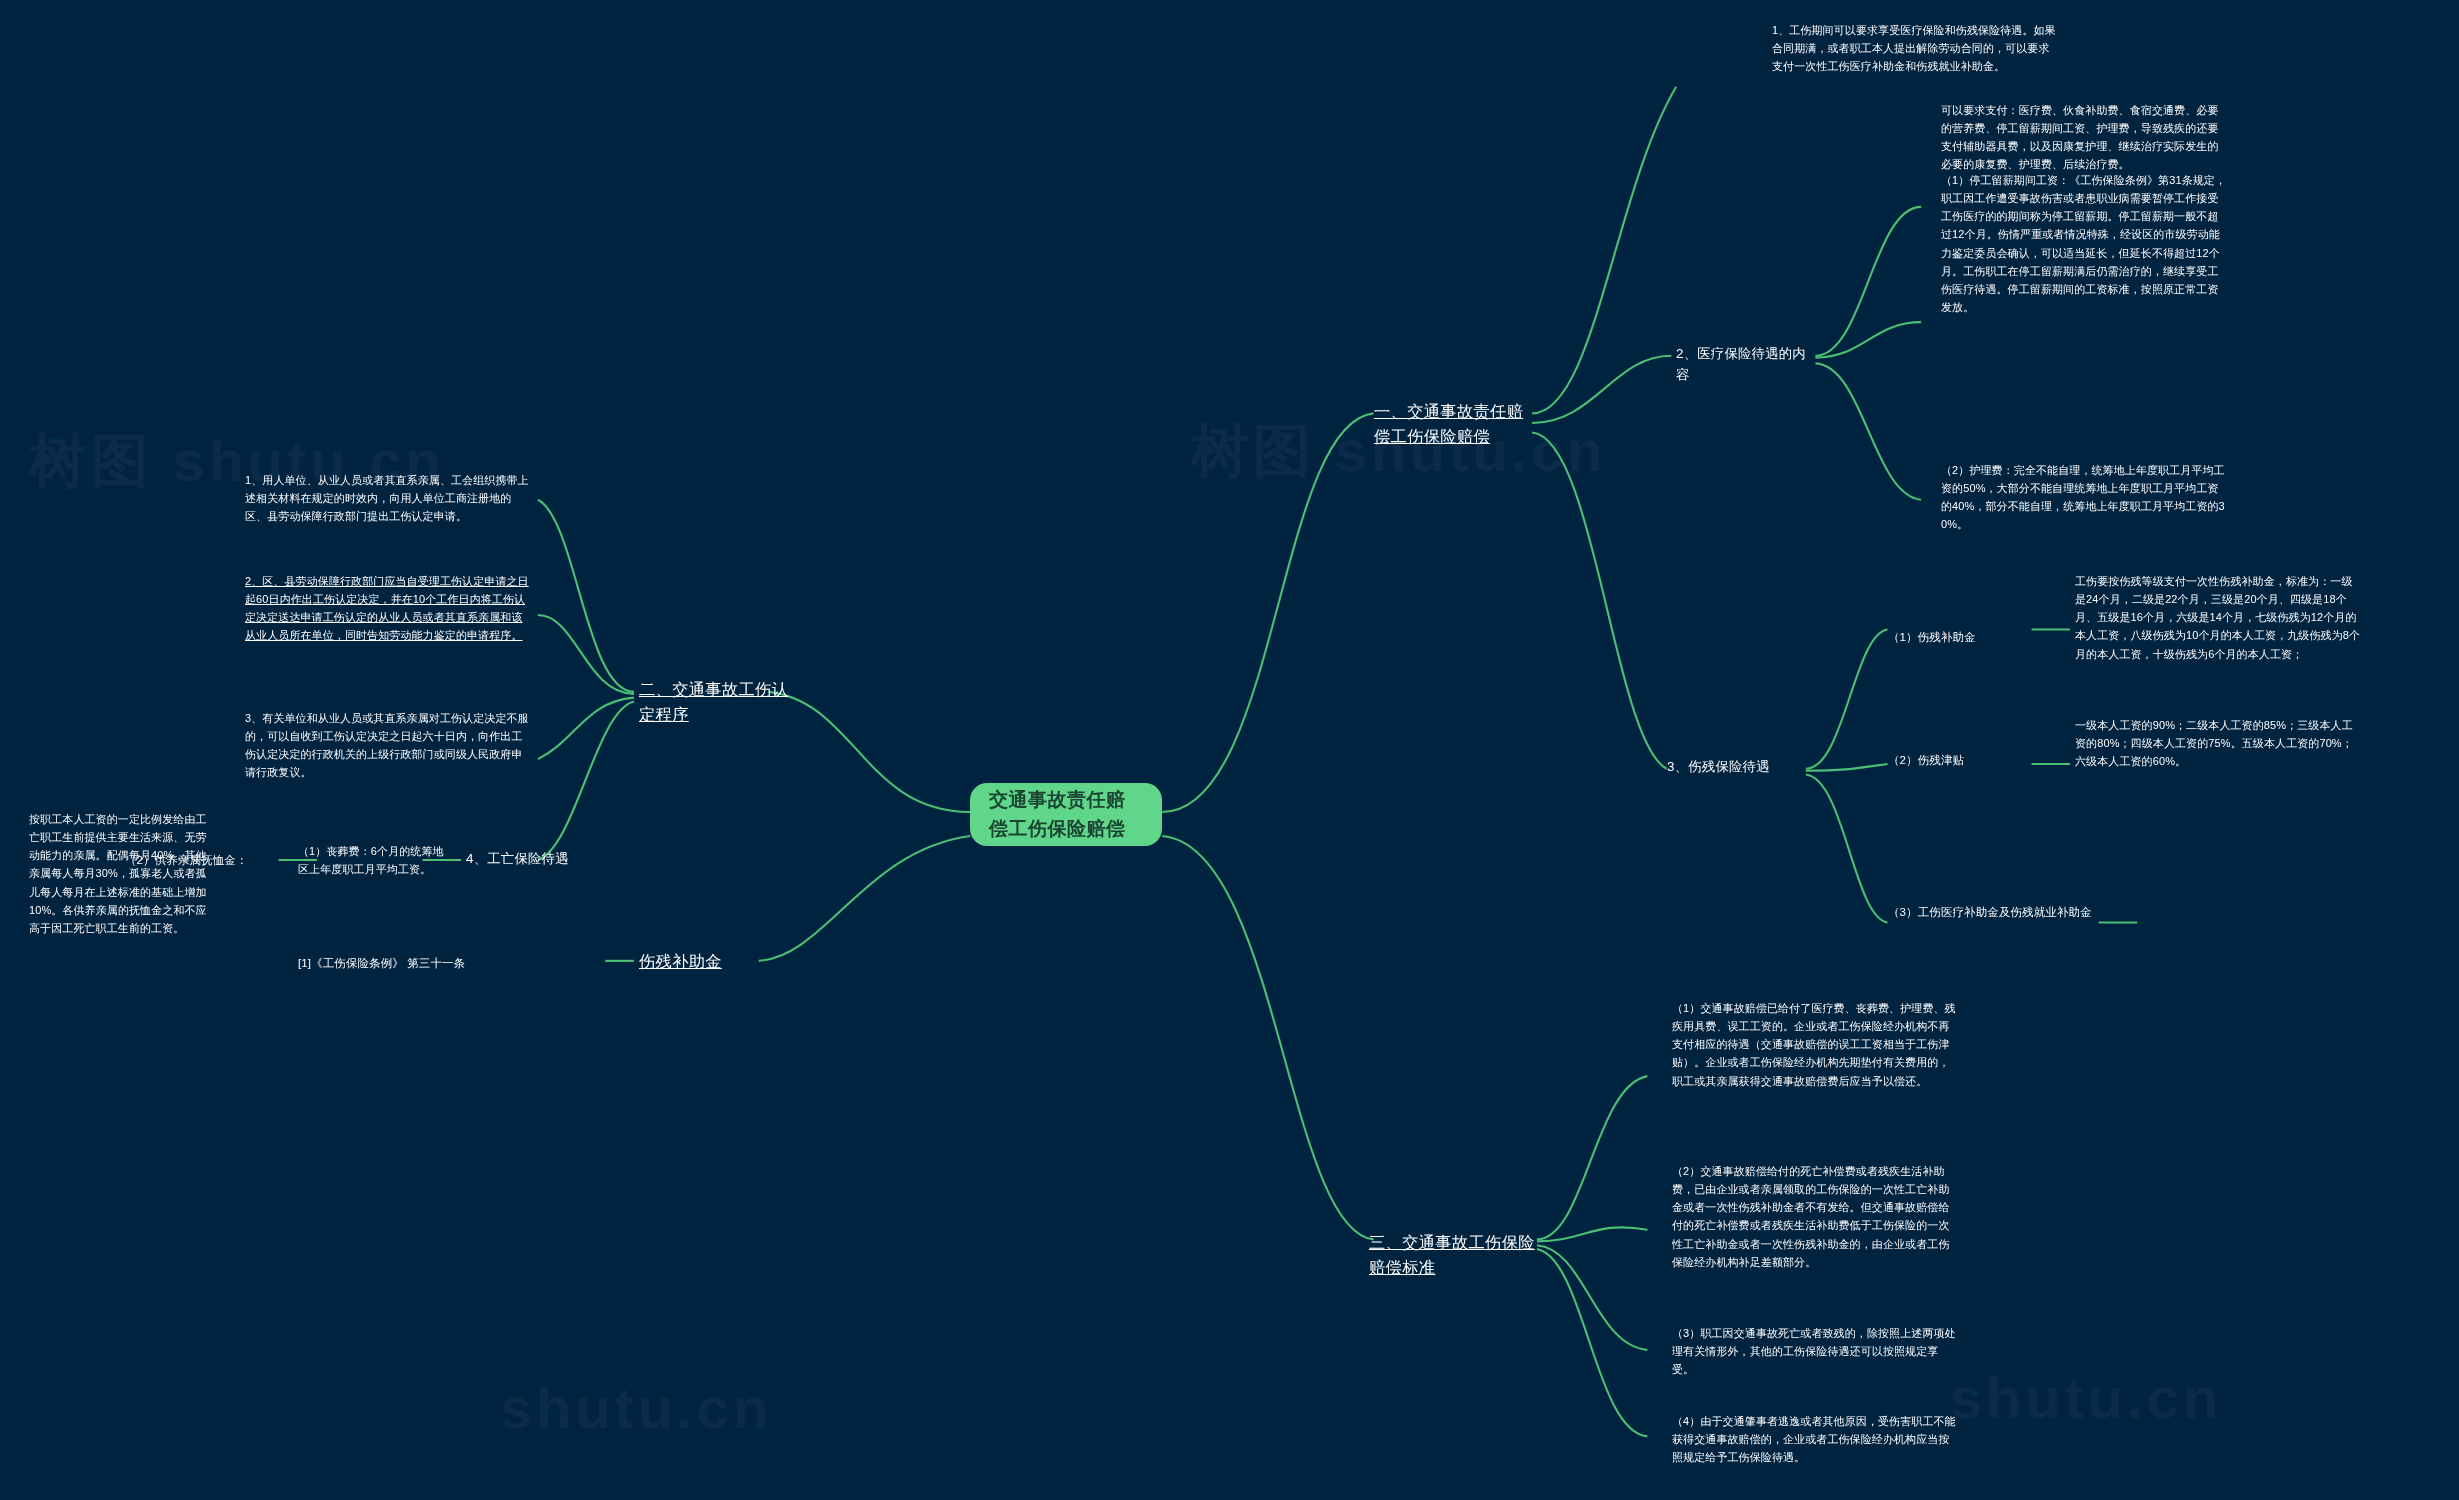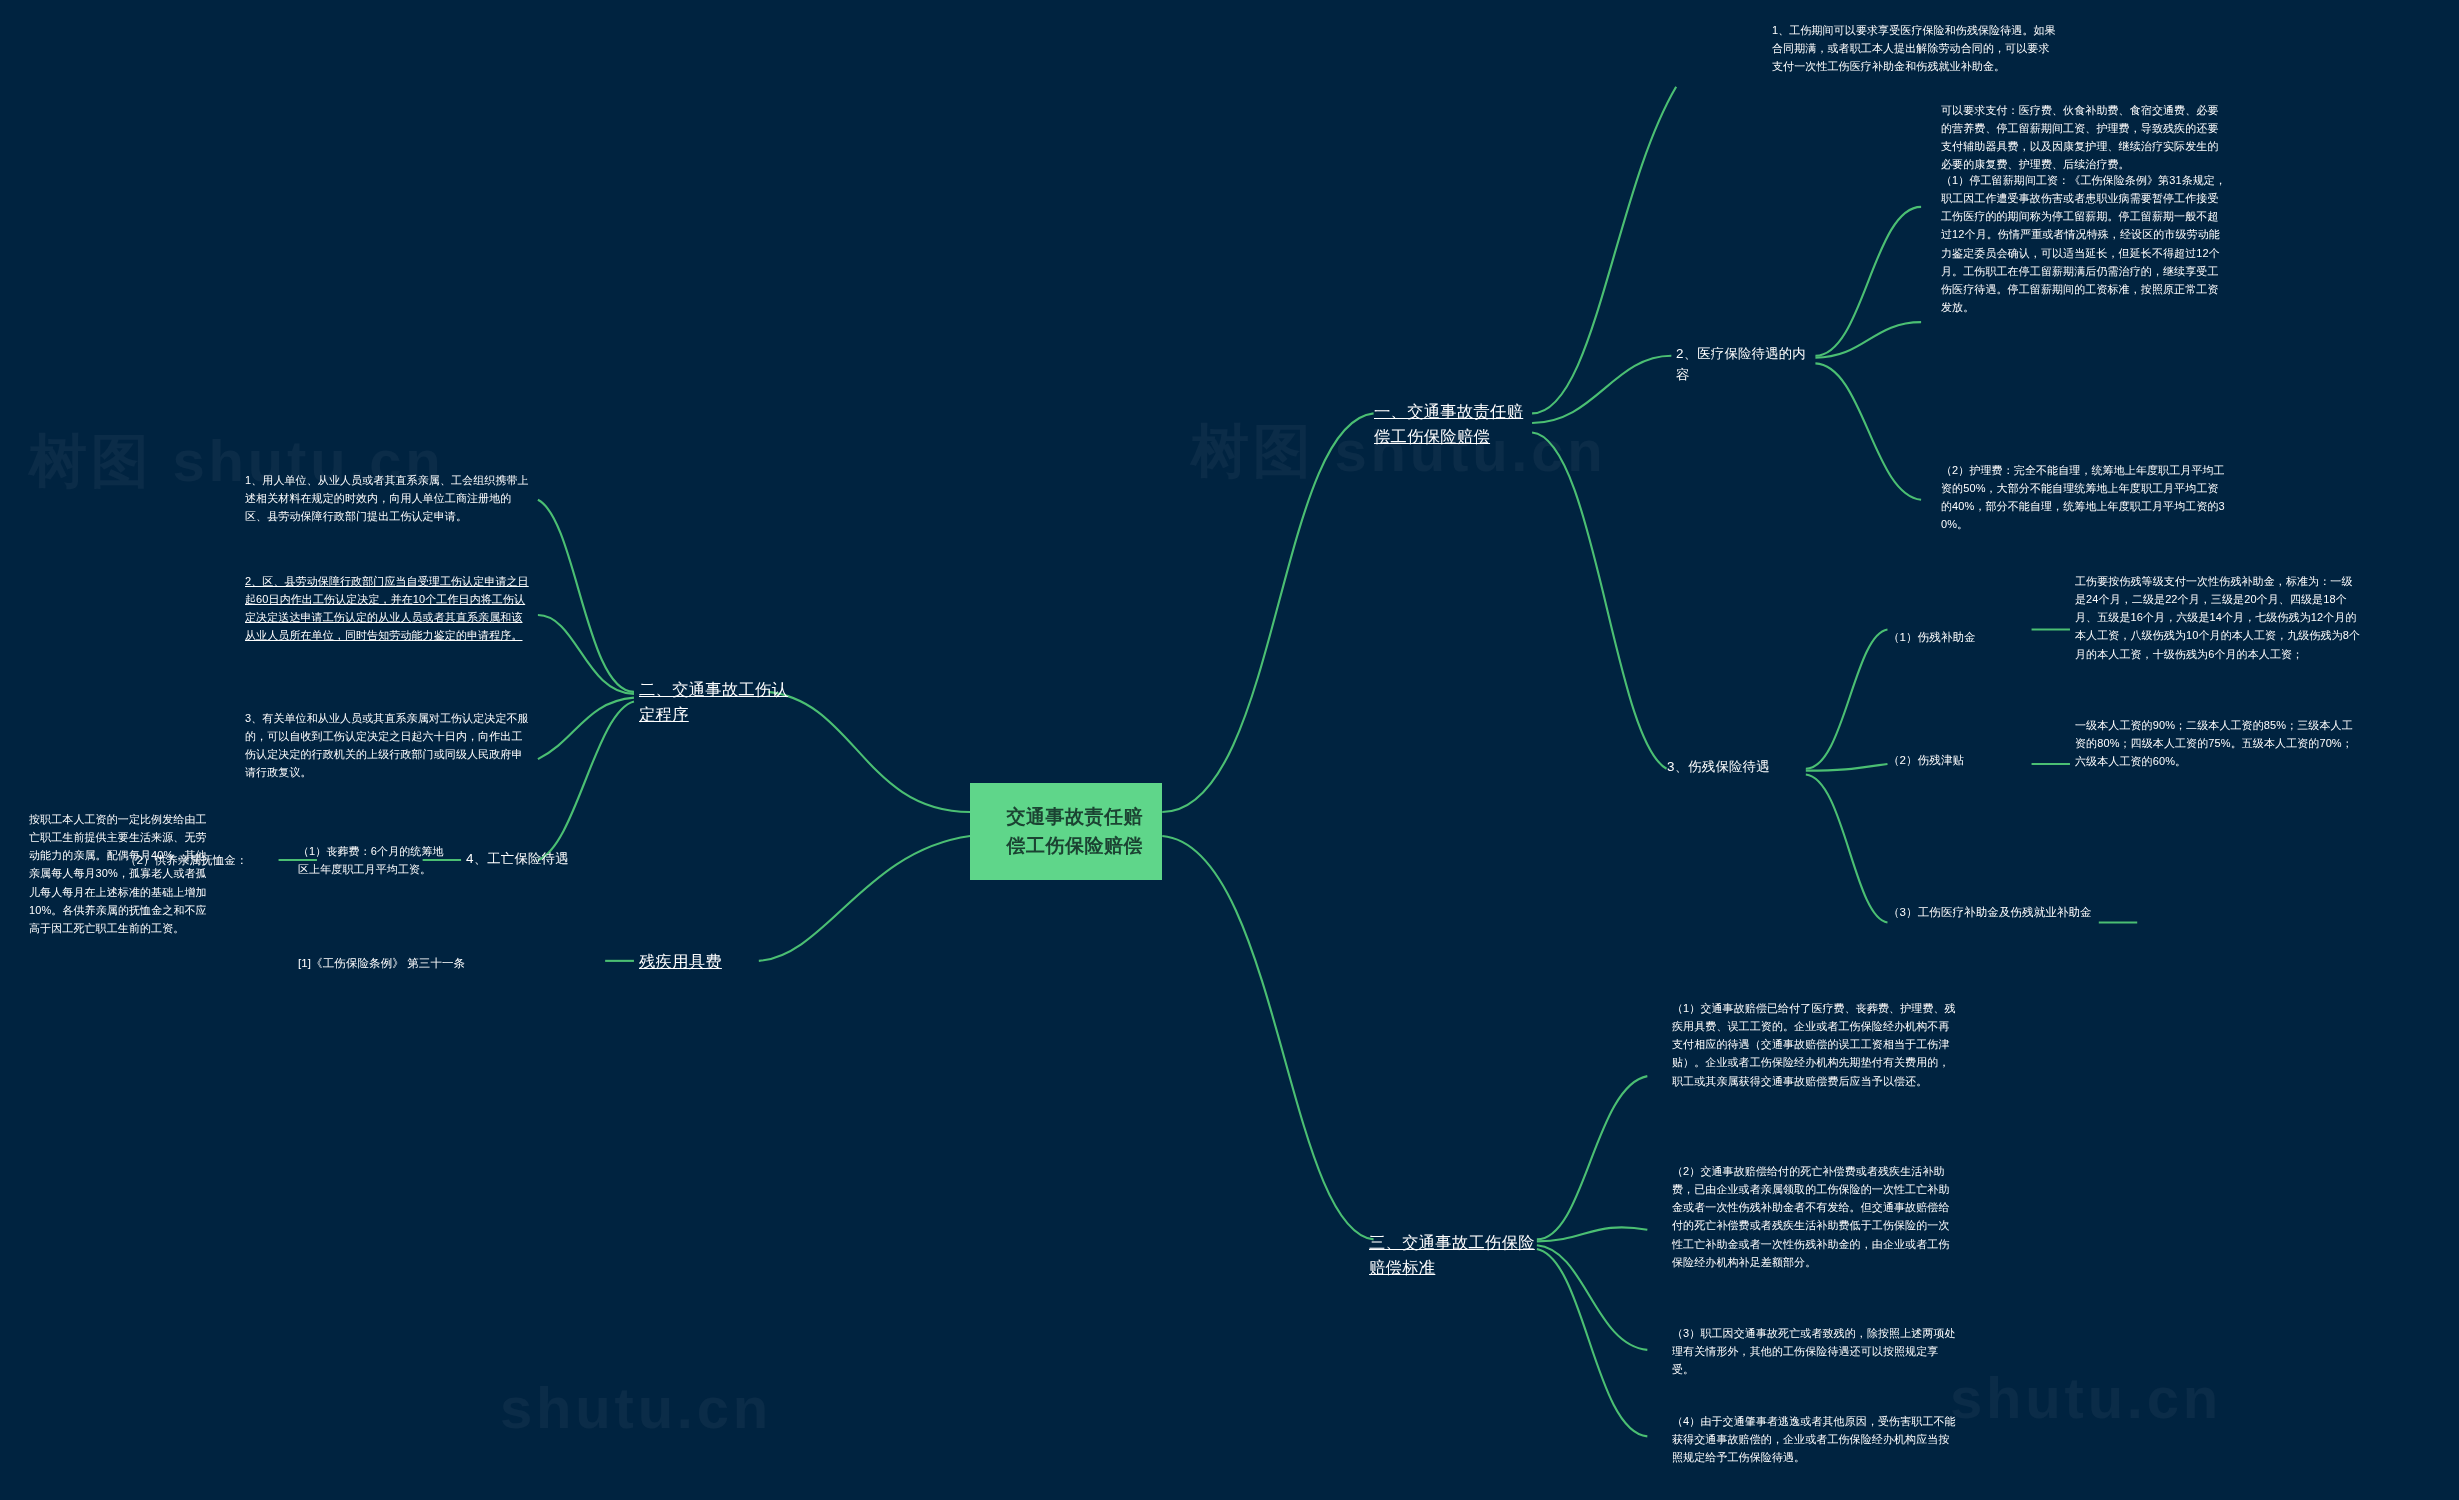--- a/index.html
+++ b/index.html
@@ -25,26 +25,26 @@
     position: absolute;
     color: #ffffff;
     line-height: 1.55;
     white-space: pre-wrap;
     word-break: break-all;
   }
   
   .root {
     background: #5fd68a;
     color: #1b4332;
-    border-radius: 0;
-    padding: 20px 19px;
+    border-radius: 17px;
+    padding: 3px 19px;
     font-size: 19px;
     font-weight: 600;
     line-height: 1.5;
-    text-align: right;
+    text-align: left;
     letter-spacing: 0.5px;
   }
   .lvl1 {
     font-size: 16.3px;
     font-weight: 500;
     letter-spacing: 0.3px;
     text-decoration: underline;
   }
   .lvl2 {
     font-size: 13.4px;
@@ -159,21 +159,21 @@
   <div class="node leaf" style="left:245px; top:709px; width:288px;">3、有关单位和从业人员或其直系亲属对工伤认定决定不服的，可以自收到工伤认定决定之日起六十日内，向作出工伤认定决定的行政机关的上级行政部门或同级人民政府申请行政复议。</div>
 
   <div class="node lvl2" style="left:466px; top:849px; width:125px;">4、工亡保险待遇</div>
 
   <div class="node leaf" style="left:298px; top:842px; width:154px;">（1）丧葬费：6个月的统筹地区上年度职工月平均工资。</div>
 
   <div class="node lvl3" style="left:125px; top:851px; width:154px;">（2）供养亲属抚恤金：</div>
 
   <div class="node leaf" style="left:29px; top:810px; width:178px;">按职工本人工资的一定比例发给由工亡职工生前提供主要生活来源、无劳动能力的亲属。配偶每月40%，其他亲属每人每月30%，孤寡老人或者孤儿每人每月在上述标准的基础上增加10%。各供养亲属的抚恤金之和不应高于因工死亡职工生前的工资。</div>
 
-  <div class="node lvl1" style="left:639px; top:949px; width:106px;">残疾用具费</div>
+  <div class="node lvl1" style="left:639px; top:949px; width:106px;">伤残补助金</div>
 
   <div class="node lvl3" style="left:298px; top:954px; width:307px;">[1]《工伤保险条例》 第三十一条</div>
 
   <div class="node lvl1" style="left:1369px; top:1230px; width:168px;">三、交通事故工伤保险赔偿标准</div>
 
   <div class="node leaf" style="left:1672px; top:999px; width:288px;">（1）交通事故赔偿已给付了医疗费、丧葬费、护理费、残疾用具费、误工工资的。企业或者工伤保险经办机构不再支付相应的待遇（交通事故赔偿的误工工资相当于工伤津贴）。企业或者工伤保险经办机构先期垫付有关费用的，职工或其亲属获得交通事故赔偿费后应当予以偿还。</div>
 
   <div class="node leaf" style="left:1672px; top:1162px; width:288px;">（2）交通事故赔偿给付的死亡补偿费或者残疾生活补助费，已由企业或者亲属领取的工伤保险的一次性工亡补助金或者一次性伤残补助金者不有发给。但交通事故赔偿给付的死亡补偿费或者残疾生活补助费低于工伤保险的一次性工亡补助金或者一次性伤残补助金的，由企业或者工伤保险经办机构补足差额部分。</div>
 
   <div class="node leaf" style="left:1672px; top:1324px; width:288px;">（3）职工因交通事故死亡或者致残的，除按照上述两项处理有关情形外，其他的工伤保险待遇还可以按照规定享受。</div>

